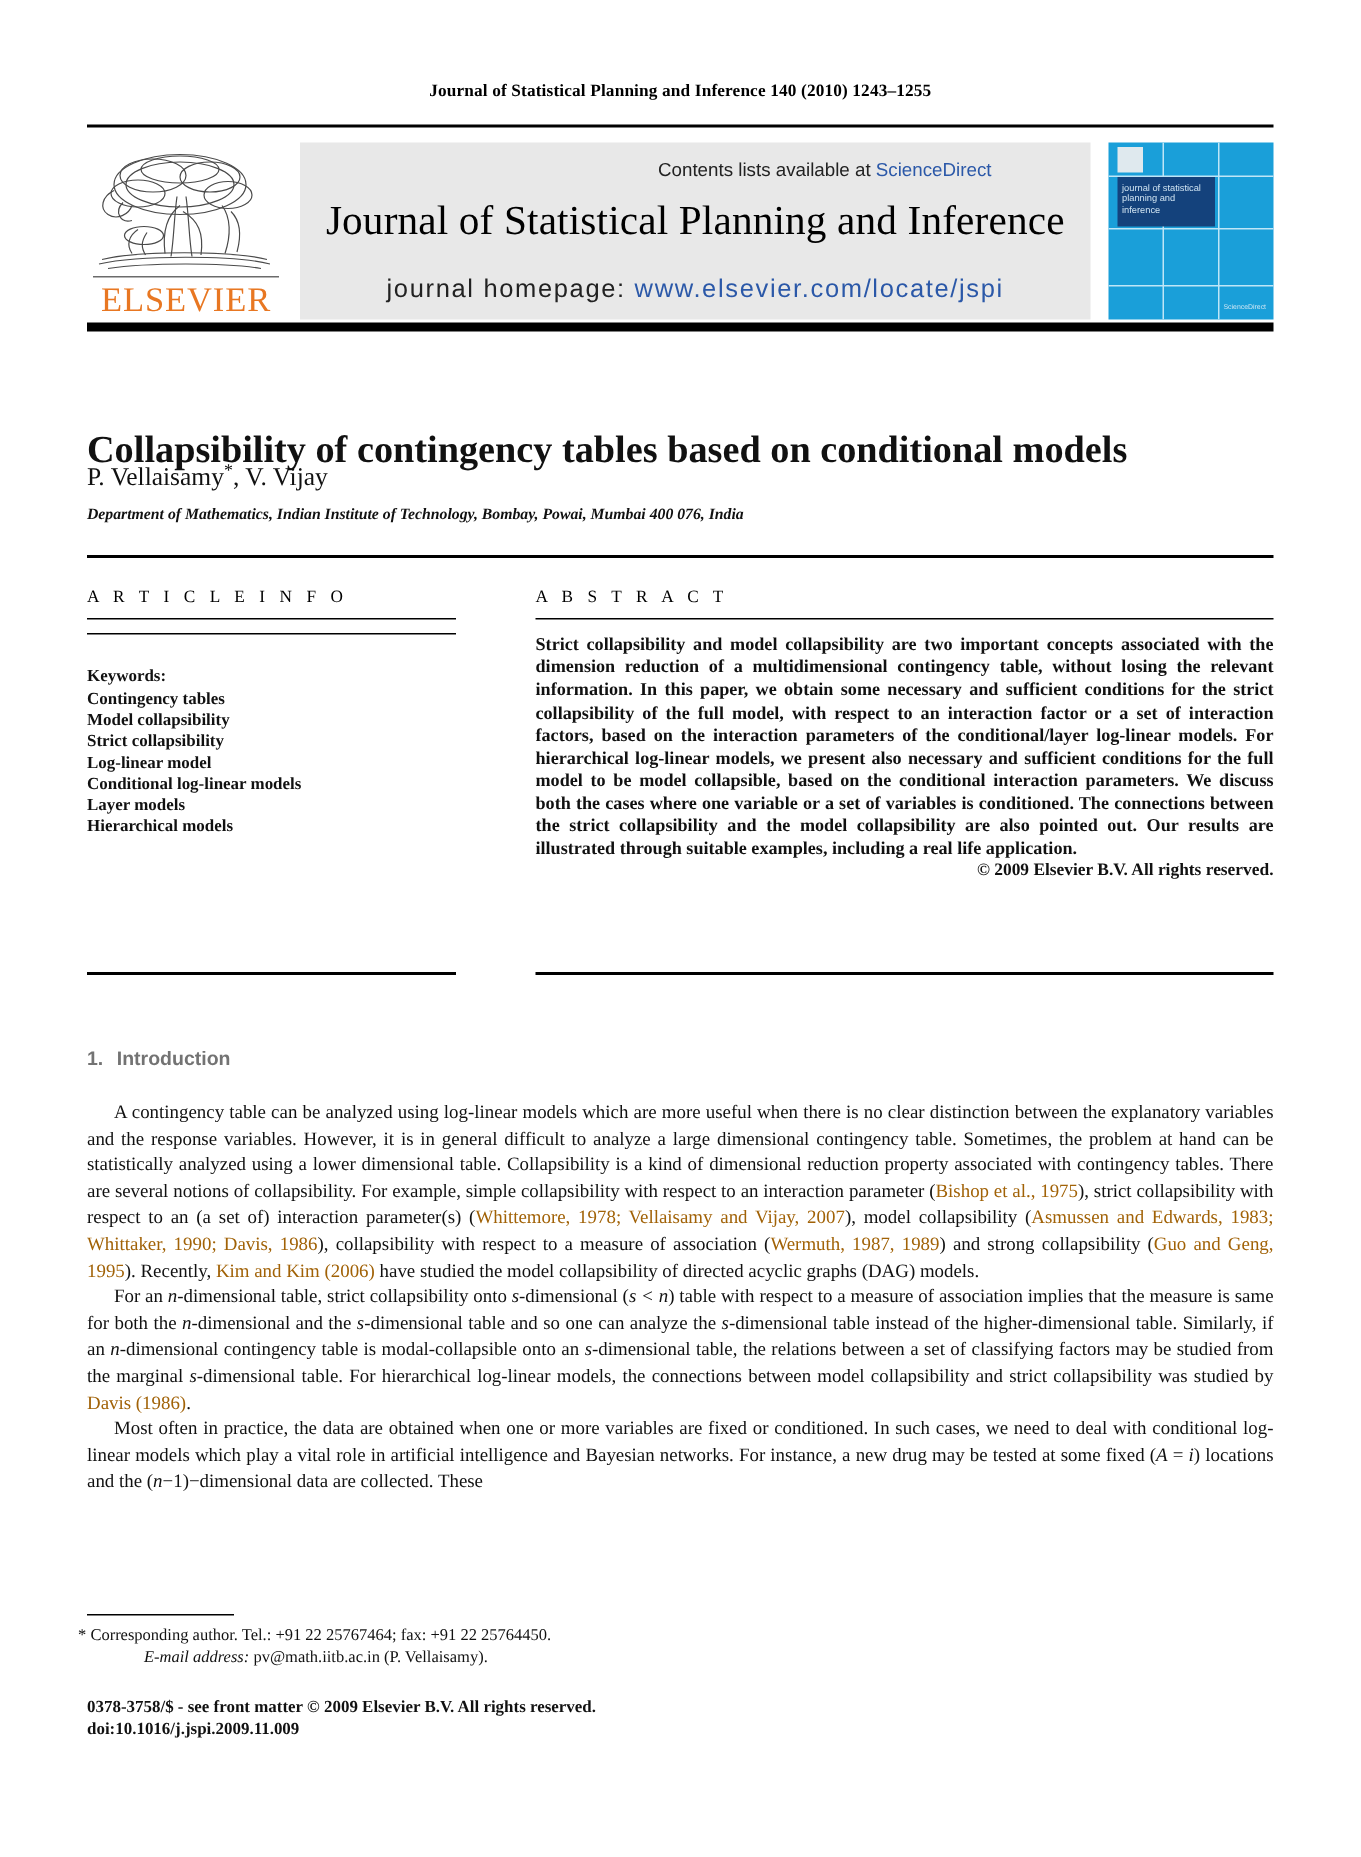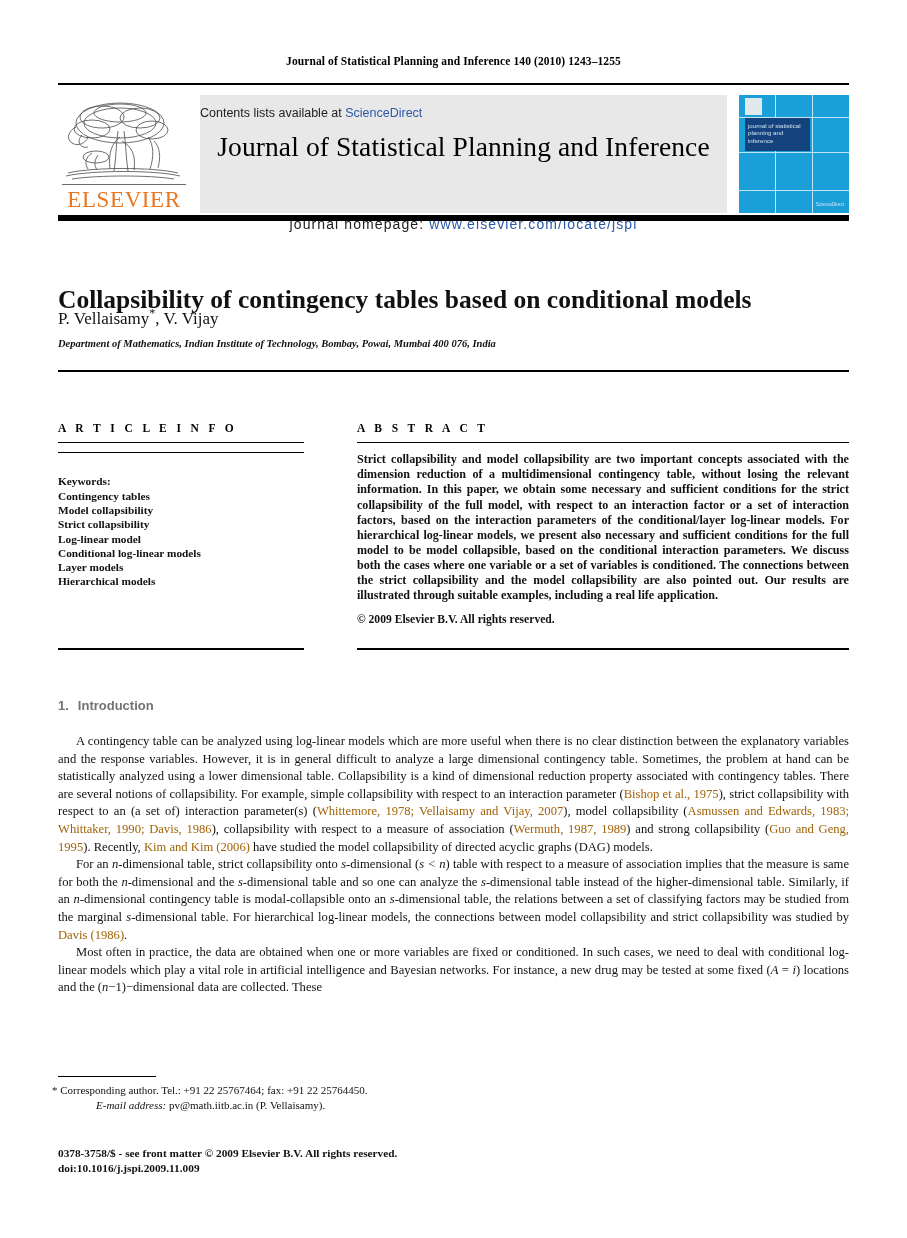--- a/index.html
+++ b/index.html
@@ -82,21 +82,21 @@
     position: absolute;
     left: 142px; top: 0;
     width: 527px;
     height: 118px;
     background: #e8e8e8;
   }
   .contents-line {
     position: absolute;
     left: 0; top: 11px;
     width: 461px;
-    text-align: left;
+    text-align: right;
     font-family: "Liberation Sans", sans-serif;
     font-size: 12.5px;
     color: #222;
   }
   .contents-line .sd {
     color: #2b58a8;
   }
   .journal-title {
     position: absolute;
     left: 0; top: 36px;
@@ -106,24 +106,23 @@
     font-size: 27.5px;
     color: #000;
     letter-spacing: 0.1px;
   }
   .homepage-line {
     position: absolute;
     left: 0; top: 88px;
     width: 527px;
     text-align: center;
     font-family: "Liberation Sans", sans-serif;
-    font-size: 14px;
+    font-size: 17px;
     letter-spacing: 1.1px;
     color: #222;
-    margin-top: 33px;
   }
   .homepage-line .url {
     color: #2b58a8;
   }
 
   
   .cover {
     position: absolute;
     left: 681px; top: 0;
     width: 110px;
@@ -228,24 +227,23 @@
     left: 58px; top: 392px;
     width: 246px;
   }
   .abs-col {
     position: absolute;
     left: 357px; top: 392px;
     width: 492px;
   }
   .sec-head {
     font-family: "Liberation Serif", serif;
-    font-weight: bold;
+    font-weight: normal;
     font-size: 11.5px;
     letter-spacing: 3.4px;
-    margin-top: 30px;
   }
   .thin-rule {
     height: 1.3px;
     background: #000;
     margin-top: 8px;
   }
   .info-block {
     margin-top: 9px;
     font-family: "Liberation Serif", serif;
     font-size: 11.3px;
@@ -274,22 +272,22 @@
   .abs-text {
     margin-top: 9px;
     font-family: "Liberation Serif", serif;
     font-size: 12.1px;
     line-height: 15.1px;
     font-weight: bold;
     text-align: justify;
     color: #111;
   }
   .abs-copy {
-    margin-top: 10px;
-    text-align: left;
+    margin-top: 0;
+    text-align: right;
     font-family: "Liberation Serif", serif;
     font-size: 11.6px;
     font-weight: bold;
     color: #111;
   }
 
   .rule-info-bottom {
     position: absolute;
     left: 58px; top: 648px;
     width: 246px;
@@ -354,21 +352,20 @@
 
   .issn-line {
     position: absolute;
     left: 58px; top: 1131px;
     width: 500px;
     font-family: "Liberation Serif", serif;
     font-weight: bold;
     font-size: 11.3px;
     line-height: 14.6px;
     color: #111;
-    margin-top: 15px;
   }
 </style>
 </head>
 <body>
 
 <div class="page">
 
   <div class="running-head">Journal of Statistical Planning and Inference 140 (2010) 1243–1255</div>
   <div class="rule-top"></div>
 

